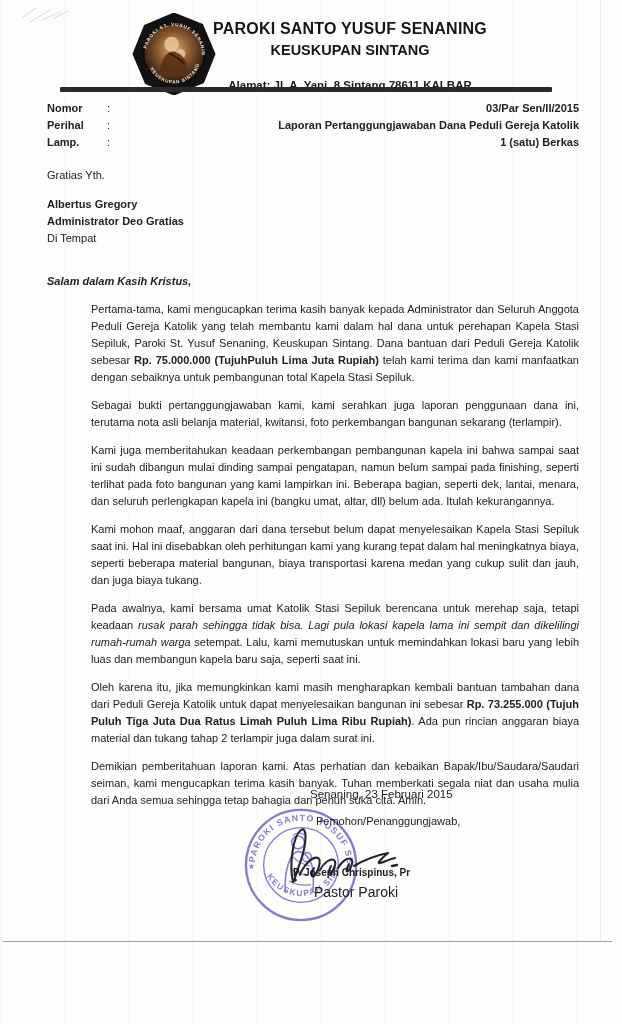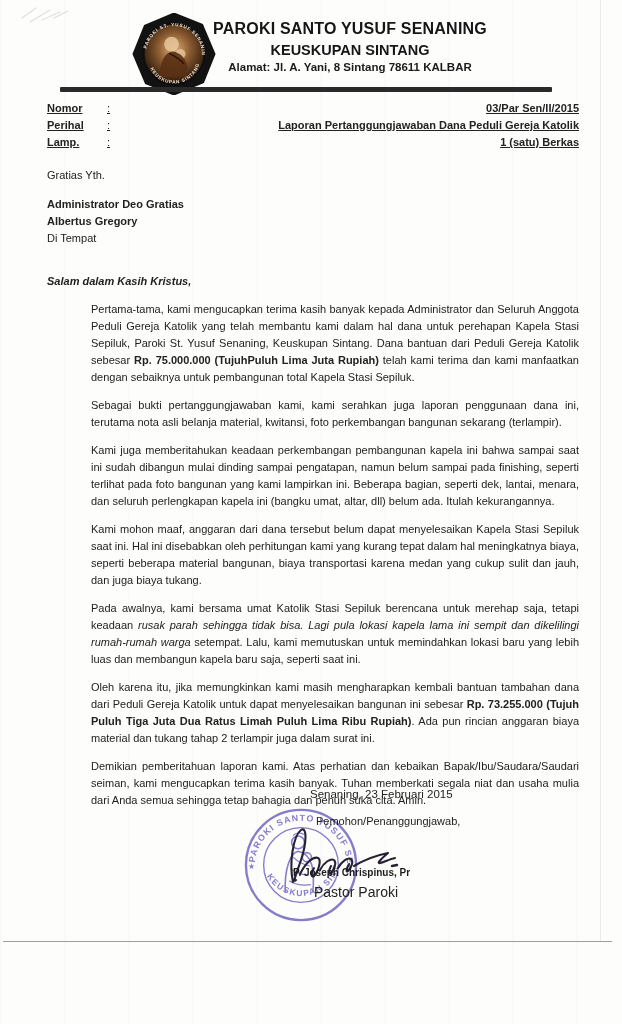--- a/index.html
+++ b/index.html
@@ -14,25 +14,25 @@
     position:absolute;inset:0;pointer-events:none;
     background:repeating-linear-gradient(90deg,
       rgba(60,70,70,0.02) 0px, rgba(60,70,70,0.02) 2px,
       transparent 2px, transparent 64px);
   }
   
   .logo{position:absolute;left:130px;top:13px;width:88px;height:82px;}
   .org-block{position:absolute;left:150px;top:20px;width:400px;text-align:center;}
   .org-name{font-size:16px;font-weight:bold;letter-spacing:.2px;color:#161616;}
   .org-sub{font-size:14.5px;font-weight:bold;margin-top:4px;color:#161616;}
-  .org-addr{font-size:11.5px;font-weight:bold;margin-top:3px;color:#1b1b1b;}
+  .org-addr{font-size:11.5px;font-weight:bold;margin-top:21px;color:#1b1b1b;}
   .header-rule{position:absolute;left:60px;top:87px;width:492px;height:5px;background:#2a2a2a;border-radius:1px;}
   
   .letter{position:absolute;left:47px;top:100px;width:532px;font-size:11px;line-height:17px;color:#222;}
-  .meta-row{display:grid;grid-template-columns:44px 8px 1fr;column-gap:16px;line-height:17px;text-decoration:underline;}
+  .meta-row{display:grid;grid-template-columns:44px 8px 1fr;column-gap:16px;line-height:17px;}
   .meta-row .v{font-weight:600;text-align:right;}
   .meta-row .l{font-weight:600;}
   .greeting{margin-top:16px;}
   .addressee{margin-top:12px;font-weight:bold;}
   .addressee div{line-height:17px;}
   .place-line{}
   .salutation{margin-top:26px;font-weight:bold;font-style:italic;}
   .para{margin-top:11px;text-align:justify;margin-left:44px;}
   .para .b{font-weight:bold;}
   .para .i{font-style:italic;}
@@ -108,22 +108,22 @@
     <div class="meta-row">
       <span class="l">Lamp.</span>
       <span>:</span>
       <span class="v">1 (satu) Berkas</span>
     </div>
   </div>
 
   <div class="greeting">Gratias Yth.</div>
 
   <div class="addressee">
+    <div>Albertus Gregory</div>
     <div>Administrator Deo Gratias</div>
-    <div>Albertus Gregory</div>
   </div>
 
   <div class="place-line">Di Tempat</div>
 
   <div class="salutation">Salam dalam Kasih Kristus,</div>
 
   <div class="para"><span>Pertama-tama, kami mengucapkan terima kasih banyak kepada Administrator dan Seluruh Anggota Peduli Gereja Katolik yang telah membantu kami dalam hal dana untuk perehapan Kapela Stasi Sepiluk, Paroki St. Yusuf Senaning, Keuskupan Sintang. Dana bantuan dari Peduli Gereja Katolik sebesar </span><span class="b">Rp. 75.000.000 (TujuhPuluh Lima Juta Rupiah)</span><span> telah kami terima dan kami manfaatkan dengan sebaiknya untuk pembangunan total Kapela Stasi Sepiluk.</span></div>
   <div class="para"><span>Sebagai bukti pertanggungjawaban kami, kami serahkan juga laporan penggunaan dana ini, terutama nota asli belanja material, kwitansi, foto perkembangan bangunan sekarang (terlampir).</span></div>
   <div class="para"><span>Kami juga memberitahukan keadaan perkembangan pembangunan kapela ini bahwa sampai saat ini sudah dibangun mulai dinding sampai pengatapan, namun belum sampai pada finishing, seperti terlihat pada foto bangunan yang kami lampirkan ini. Beberapa bagian, seperti dek, lantai, menara, dan seluruh perlengkapan kapela ini (bangku umat, altar, dll) belum ada. Itulah kekurangannya.</span></div>
   <div class="para"><span>Kami mohon maaf, anggaran dari dana tersebut belum dapat menyelesaikan Kapela Stasi Sepiluk saat ini. Hal ini disebabkan oleh perhitungan kami yang kurang tepat dalam hal meningkatnya biaya, seperti beberapa material bangunan, biaya transportasi karena medan yang cukup sulit dan jauh, dan juga biaya tukang.</span></div>

